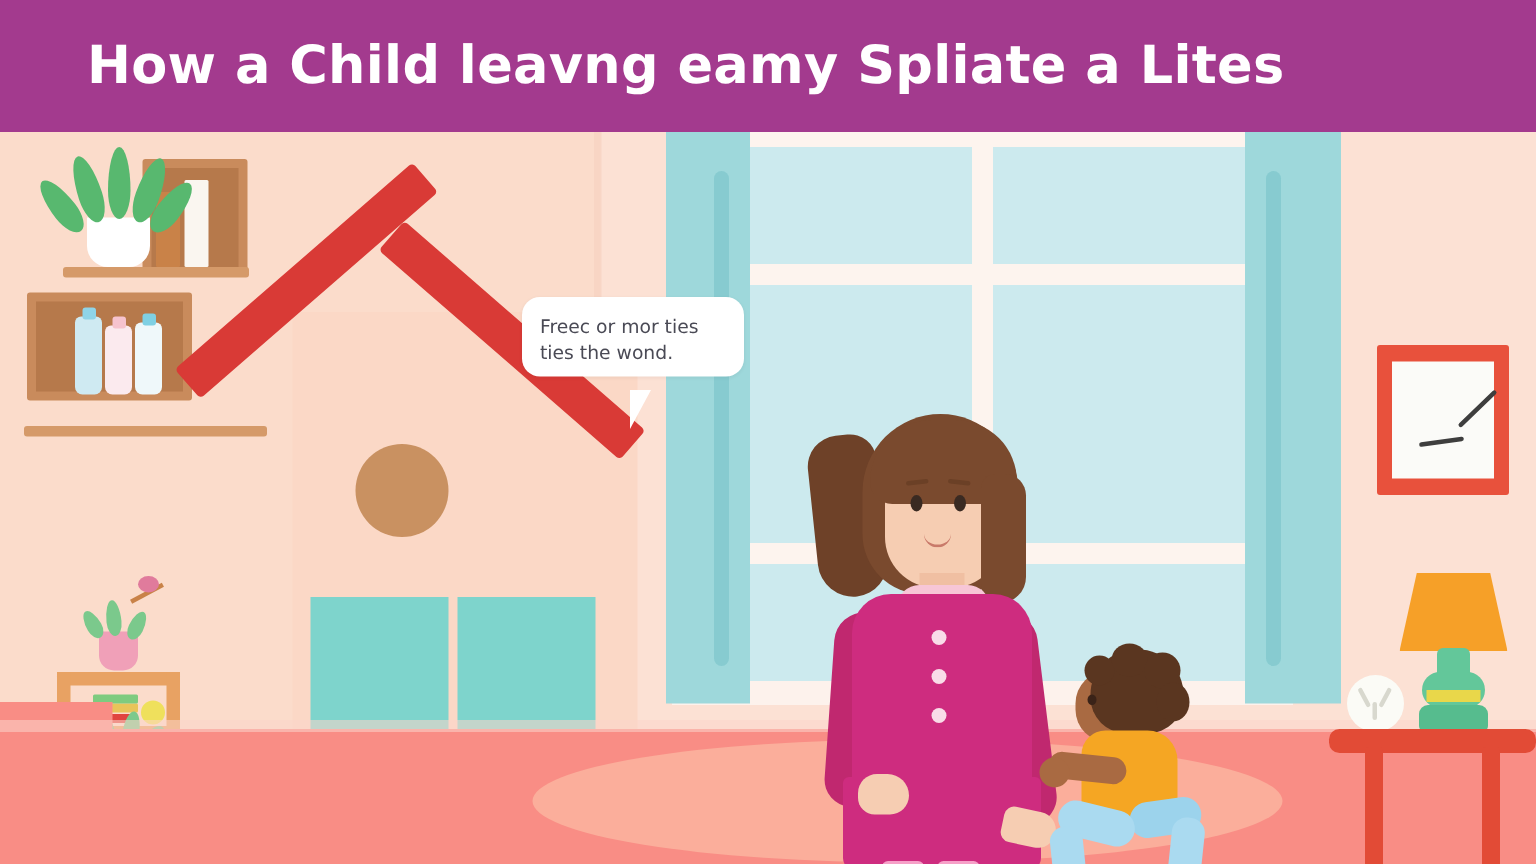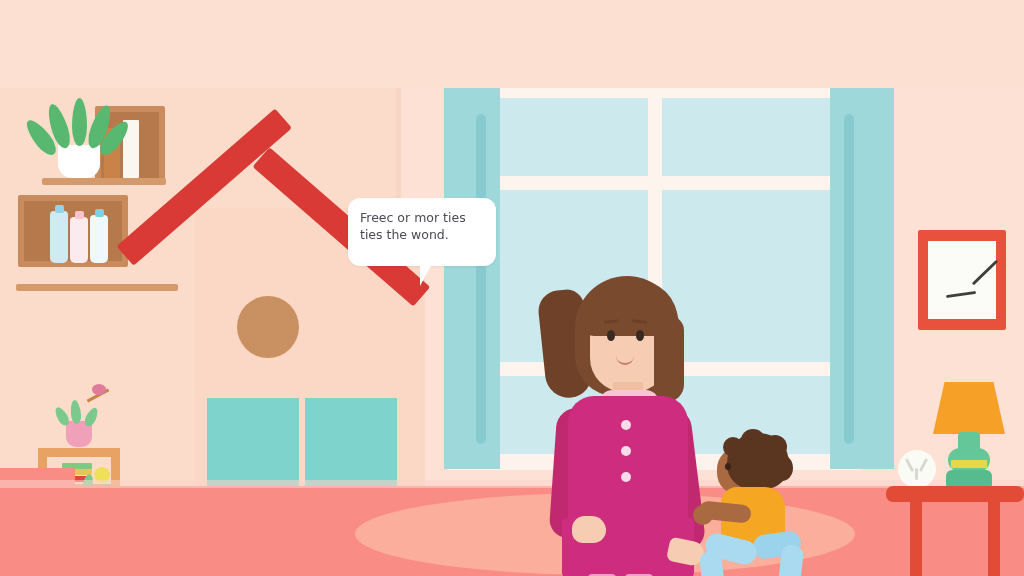--- a/index.html
+++ b/index.html
@@ -52,21 +52,21 @@
   
   .house-body{position:absolute;left:195px;top:120px;width:230px;height:290px;background:#FBD8C6;}
   .roof-left{position:absolute;left:125px;top:155px;width:210px;height:26px;background:#D93A36;transform:rotate(-41deg);transform-origin:0 50%;border-radius:3px;}
   .roof-right{position:absolute;left:261px;top:56px;width:213px;height:26px;background:#D93A36;transform:rotate(41deg);transform-origin:0 50%;border-radius:3px;}
   .roof-window{position:absolute;left:237px;top:208px;width:62px;height:62px;border-radius:50%;background:#C99161;}
   .door-panel{position:absolute;top:310px;width:92px;height:173px;background:#7ED4CC;}
   .door-left{left:207px;}
   .door-right{left:305px;}
 
   
-  .bubble{position:absolute;left:348px;top:110px;width:148px;height:68px;background:#FFFFFF;border-radius:12px;box-shadow:0 1px 3px rgba(0,0,0,.06);}
+  .bubble{position:absolute;left:348px;top:110px;width:148px;height:53px;background:#FFFFFF;border-radius:12px;box-shadow:0 1px 3px rgba(0,0,0,.06);}
   .bubble-tail{position:absolute;left:420px;top:172px;width:0;height:0;border-left:14px solid #FFFFFF;border-bottom:26px solid transparent;border-right:12px solid transparent;}
   .bubble-text{position:absolute;left:12px;top:11px;width:128px;color:#4A4A55;font-size:12.5px;line-height:17px;font-family:"DejaVu Sans",sans-serif;}
 
   
   .mom{position:absolute;left:520px;top:180px;width:200px;height:380px;}
   .m-hair-back{position:absolute;left:55px;top:8px;width:104px;height:120px;background:#7A4A2E;border-radius:52px 52px 40px 40px;}
   .m-pony{position:absolute;left:22px;top:22px;width:46px;height:108px;background:#6E4128;border-radius:26px 22px 28px 30px;transform:rotate(-6deg);}
   .m-face{position:absolute;left:70px;top:30px;width:78px;height:94px;background:#F6CDB2;border-radius:38px 38px 34px 34px;}
   .m-hair-top{position:absolute;left:60px;top:12px;width:98px;height:56px;background:#7A4A2E;border-radius:50px 50px 18px 18px;}
   .m-hair-side{position:absolute;left:134px;top:48px;width:30px;height:86px;background:#7A4A2E;border-radius:12px 18px 22px 16px;}
@@ -117,20 +117,23 @@
   .lamp-band{position:absolute;left:951px;top:372px;width:36px;height:8px;background:#E9D74A;}
   .lamp-base{position:absolute;left:946px;top:382px;width:46px;height:18px;background:#56BC8E;border-radius:6px 6px 4px 4px;}
   .ball{position:absolute;left:898px;top:362px;width:38px;height:38px;background:#FBFBF6;border-radius:50%;}
   .ball-seam{position:absolute;background:#D8D8CE;width:3px;height:14px;border-radius:2px;}
 </style>
 </head>
 <body>
 
 <div class="stage">
 
+  <div class="banner">
+    <div class="banner-title">How a Child leavng eamy Spliate a Lites</div>
+  </div>
 
   <div class="room">
 
     <div class="wall-band"></div>
     <div class="wall-left"></div>
     <div class="wall-seam"></div>
 
     <div class="window">
       <div class="win-glass"></div>
       <div class="win-frame-h" style="top:0;"></div>

